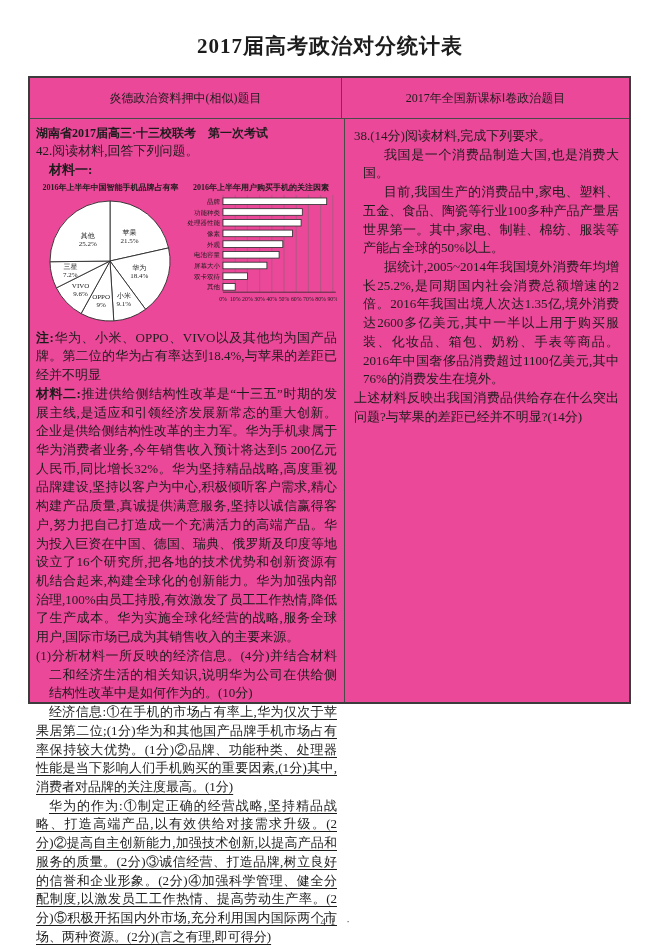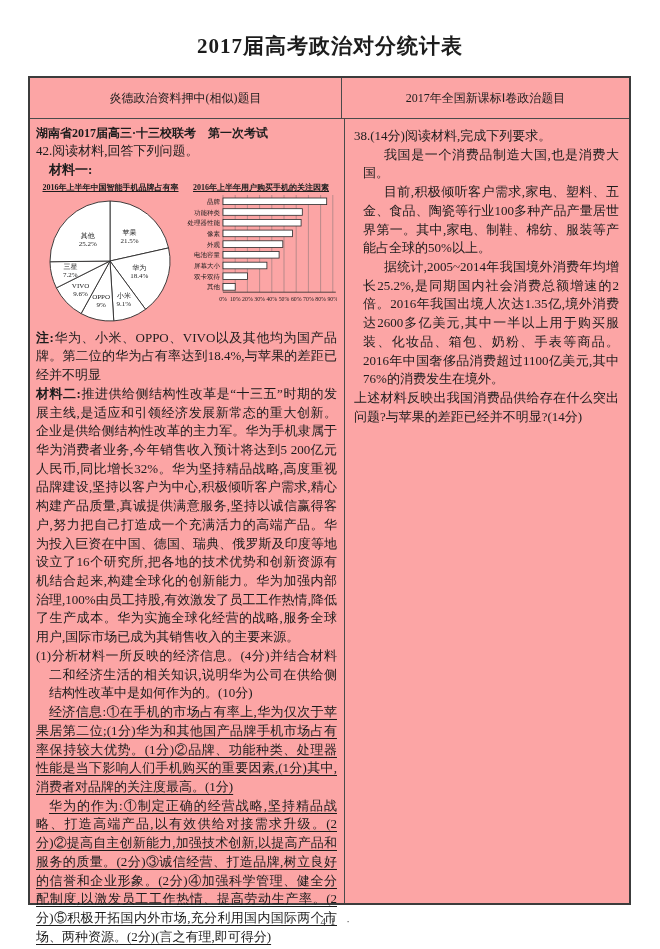--- a/index.html
+++ b/index.html
@@ -5,44 +5,44 @@
   html,body { margin:0; padding:0; background:#ffffff; }
   .page {
     position:relative; width:660px; height:949px; background:#fff;
     font-family:"Liberation Serif", serif; color:#1c1c1c; overflow:hidden;
   }
   .doc-title {
     position:absolute; top:32px; left:0; width:100%;
     text-align:center; font-size:21px; font-weight:bold; letter-spacing:1px;
   }
   .cmp-table {
-    position:absolute; left:28px; top:76px; width:603px; height:829px;
+    position:absolute; left:28px; top:76px; width:603px; height:628px;
     border:2px solid #3c3c3c; box-sizing:border-box;
-    display:flex; flex-direction:column; background:#fca5a5;
+    display:flex; flex-direction:column; background:#ec4899;
   }
   .thead { flex:0 0 40px; display:flex; border-bottom:1px solid #4a4a4a; }
   .th { display:flex; align-items:center; justify-content:center; font-size:12px; }
   .th-left { flex:0 0 312px; border-right:1px solid #4a4a4a; box-sizing:border-box; }
   .th-right { flex:1; }
   .tbody { flex:1; display:flex; min-height:0; }
   .col-left { flex:0 0 312px; border-right:1px solid #4a4a4a; box-sizing:border-box; padding:6px 7px 4px 6px; }
   .col-right { flex:1; padding:8px 10px 4px 9px; }
   p { margin:0; font-size:13px; line-height:1.44; text-align:justify; }
   .bold { font-weight:bold; }
   .exam-title { font-size:12px; font-weight:bold; }
   .indent1 { padding-left:1em; }
   .hang1 { padding-left:1em; text-indent:-1em; }
   .first1 { text-indent:1em; }
   .underlined { text-decoration:underline; text-underline-offset:2.5px; }
   .r-paras p { margin-left:0.7em; text-indent:1.6em; }
   .charts-row { display:flex; align-items:flex-start; margin:3px 0 2px 0; }
   .chart-block { display:flex; flex-direction:column; }
   .chart-block.pie { width:149px; }
   .chart-block.bar { flex:1; }
-  .chart-title { font-size:8px; font-weight:bold; text-align:center; line-height:1.25; white-space:nowrap;text-decoration:underline; }
+  .chart-title { font-size:8px; font-weight:bold; text-align:center; line-height:1.25; white-space:nowrap; }
   .page-number {
     position:absolute; bottom:22px; left:0; width:100%;
     text-align:center; font-size:11px; color:#3f3f3f; letter-spacing:4px;
   }
   svg text { font-family:"Liberation Serif", serif; fill:#1c1c1c; }
 </style>
 </head>
 <body>
 
 <div class="page">
@@ -142,21 +142,21 @@
         <p class="hang1">(1)分析材料一所反映的经济信息。(4分)并结合材料二和经济生活的相关知识,说明华为公司在供给侧结构性改革中是如何作为的。(10分)</p>
 
         <p class="underlined first1">经济信息:①在手机的市场占有率上,华为仅次于苹果居第二位;(1分)华为和其他国产品牌手机市场占有率保持较大优势。(1分)②品牌、功能种类、处理器性能是当下影响人们手机购买的重要因素,(1分)其中,消费者对品牌的关注度最高。(1分)</p>
         <p class="underlined first1">华为的作为:①制定正确的经营战略,坚持精品战略、打造高端产品,以有效供给对接需求升级。(2分)②提高自主创新能力,加强技术创新,以提高产品和服务的质量。(2分)③诚信经营、打造品牌,树立良好的信誉和企业形象。(2分)④加强科学管理、健全分配制度,以激发员工工作热情、提高劳动生产率。(2分)⑤积极开拓国内外市场,充分利用国内国际两个市场、两种资源。(2分)(言之有理,即可得分)</p>
       </div>
 
       <div class="col-right">
         <p>38.(14分)阅读材料,完成下列要求。</p>
         <div class="r-paras">
           <p>我国是一个消费品制造大国,也是消费大国。</p>
-          <p>目前,积极倾听客户需求,家电、塑料、五金、食品、陶瓷等行业100多种产品产量居世界第一。其中,家电、制鞋、棉纺、服装等产能占全球的50%以上。</p>
+          <p>目前,我国生产的消费品中,家电、塑料、五金、食品、陶瓷等行业100多种产品产量居世界第一。其中,家电、制鞋、棉纺、服装等产能占全球的50%以上。</p>
           <p>据统计,2005~2014年我国境外消费年均增长25.2%,是同期国内社会消费总额增速的2倍。2016年我国出境人次达1.35亿,境外消费达2600多亿美元,其中一半以上用于购买服装、化妆品、箱包、奶粉、手表等商品。2016年中国奢侈品消费超过1100亿美元,其中76%的消费发生在境外。</p>
         </div>
         <p>上述材料反映出我国消费品供给存在什么突出问题?与苹果的差距已经并不明显?(14分)</p>
       </div>
 
     </div>
   </div>
 
   <div class="page-number">· 41 ·</div>
 </div>

